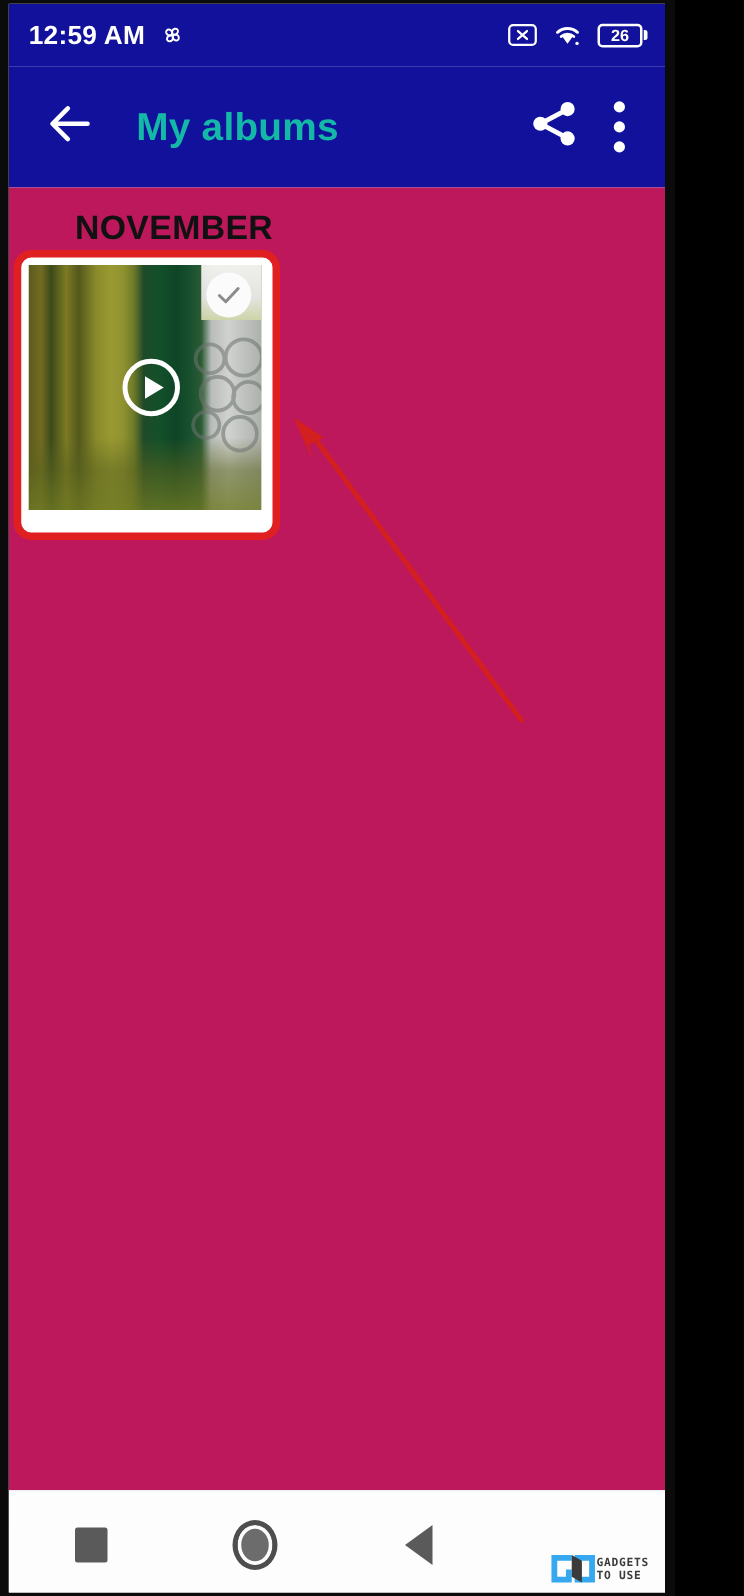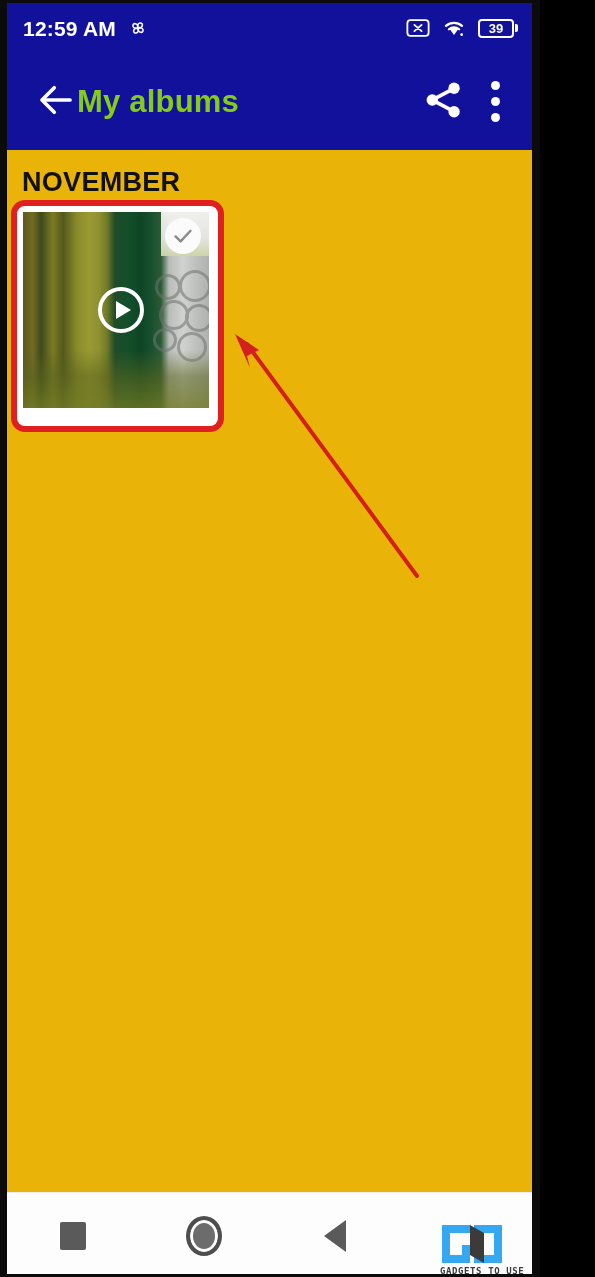--- a/index.html
+++ b/index.html
@@ -88,23 +88,24 @@
     padding: 0 22px 0 28px;
     box-sizing: border-box;
   }
   #back-arrow {
     width: 42px;
     height: 42px;
     flex: 0 0 auto;
     cursor: pointer;
   }
   #app-title {
-    color: #84cc16;
+    color: #14b8a6;
     font-size: 31px;
     font-weight: bold;
+    margin-left: 32px;
     flex: 1 1 auto;
     letter-spacing: 0.2px;
     white-space: nowrap;
   }
   #share-icon {
     width: 44px;
     height: 44px;
     flex: 0 0 auto;
     margin-right: 24px;
     cursor: pointer;
@@ -123,22 +124,23 @@
     display: block;
     width: 9px;
     height: 9px;
     border-radius: 50%;
     background: #ffffff;
   }
 
   
   #content {
     position: relative;
-    background: #eab308;
+    background: #be185d;
     height: 1042px;
+    padding-left: 38px;
   }
   #month-header {
     font-size: 27px;
     font-weight: bold;
     color: #111111;
     padding: 17px 0 0 15px;
     letter-spacing: 0.3px;
   }
 
   
@@ -302,21 +304,22 @@
     border-top: 16px solid transparent;
     border-bottom: 16px solid transparent;
   }
 
   #watermark {
     position: absolute;
     right: 6px;
     bottom: 2px;
     width: 86px;
     display: flex;
-    flex-direction: column;
+    flex-direction: row;
+    align-items: center;
   }
   #watermark-logo { width: 64px; height: 42px; display:block; }
   #watermark-text {
     font-size: 9px;
     font-weight: bold;
     color: #3b3b3b;
     letter-spacing: 0.6px;
     margin-top: 1px;
     font-family: "DejaVu Sans Mono", monospace;
   }
@@ -349,21 +352,21 @@
       </span>
       <span>
         <svg class="wifi-icon" viewBox="0 0 26 22" aria-hidden="true">
           <path d="M13 18.6 L17.6 12.4 C14.9 10.4 11.1 10.4 8.4 12.4 Z" fill="#ffffff"></path>
           <path d="M4.2 8.6 C9.4 4.2 16.6 4.2 21.8 8.6" fill="none" stroke="#ffffff" stroke-width="2.6" stroke-linecap="round"></path>
           <path d="M7.4 12.4 C10.6 9.6 15.4 9.6 18.6 12.4" fill="none" stroke="#ffffff" stroke-width="2.4" stroke-linecap="round"></path>
           <circle cx="21.4" cy="18.4" r="1.5" fill="#ffffff"></circle>
         </svg>
       </span>
       <span class="battery-wrap">
-        <span class="battery-body">39</span>
+        <span class="battery-body">26</span>
         <span class="battery-tip"></span>
       </span>
     </div>
   </div>
 
   <div id="app-bar">
     <span>
       <svg id="back-arrow" viewBox="0 0 24 24" aria-hidden="true">
         <path d="M20 12 H5 M11 5 L4 12 L11 19" fill="none" stroke="#ffffff" stroke-width="2.1" stroke-linecap="round" stroke-linejoin="round"></path>
       </svg>

